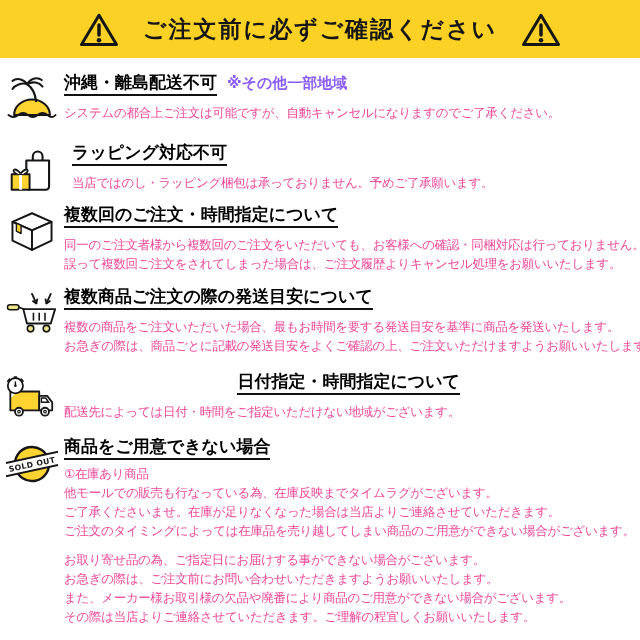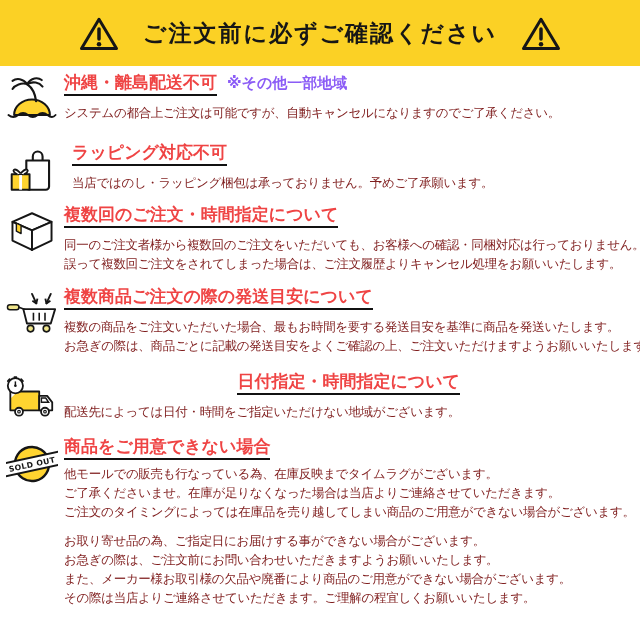--- a/index.html
+++ b/index.html
@@ -1,29 +1,29 @@
 <!DOCTYPE html>
 <html><head>
 <meta charset="utf-8">
 <style>
   html,body{margin:0;padding:0;}
   body{font-family:"DejaVu Sans","Liberation Sans",sans-serif;background:#fff;}
   .page{position:relative;width:640px;height:640px;background:#ffffff;overflow:hidden;color:#1d1d1d;}
-  .banner{position:absolute;top:0;left:0;width:640px;height:66px;background:#fbd125;
+  .banner{position:absolute;top:0;left:0;width:640px;height:58px;background:#fbd125;
           display:flex;align-items:center;justify-content:center;gap:24px;}
   .banner-title{font-size:23px;font-weight:700;color:#161616;letter-spacing:2px;white-space:nowrap;}
   .tri{display:block;}
   .sec{position:absolute;left:6px;display:flex;align-items:flex-start;}
   .icn{width:52px;flex:0 0 52px;display:flex;justify-content:center;margin-top:1px;overflow:visible;}
   .txt{margin-left:6px;}
   .trow{line-height:20px;}
-  .ttl{font-size:17px;font-weight:700;color:#ef4444;border-bottom:2px solid #111;
+  .ttl{font-size:17px;font-weight:700;color:#000000;border-bottom:2px solid #111;
        padding-bottom:2px;display:inline-block;white-space:nowrap;}
   .tnote{font-size:15px;font-weight:700;color:#8b5cf6;margin-left:10px;white-space:nowrap;}
-  .body{margin-top:7px;font-size:12.5px;line-height:19px;letter-spacing:-0.3px;color:#7f1d1d;}
+  .body{margin-top:7px;font-size:12.5px;line-height:19px;letter-spacing:-0.3px;color:#ec4899;}
   .ln{white-space:nowrap;}
   .para2{margin-top:10px;}
   .s0{top:72px;} .s1{top:142px;gap:8px;} .s2{top:204px;} .s3{top:286px;} .s4{top:371px;text-align:right;} .s5{top:436px;}
   .s5 .body{margin-top:4px;}
 </style>
 </head>
 <body>
 
 <div class="page">
 
@@ -172,20 +172,21 @@
           <text x="32" y="35.8" text-anchor="middle" font-size="9.5" font-weight="bold" fill="#161616" letter-spacing="0.5" font-family="DejaVu Sans, sans-serif">SOLD OUT</text>
         </g>
       </svg>
     </div>
     <div class="txt">
       <div class="trow">
         <span class="ttl">商品をご用意できない場合</span>
       </div>
       <div class="body">
         <div class="para1">
+          <div class="ln">①在庫あり商品</div>
           <div class="ln">他モールでの販売も行なっている為、在庫反映までタイムラグがございます。</div>
           <div class="ln">ご了承くださいませ。在庫が足りなくなった場合は当店よりご連絡させていただきます。</div>
           <div class="ln">ご注文のタイミングによっては在庫品を売り越してしまい商品のご用意ができない場合がございます。</div>
         </div>
         <div class="para2">
           <div class="ln">お取り寄せ品の為、ご指定日にお届けする事ができない場合がございます。</div>
           <div class="ln">お急ぎの際は、ご注文前にお問い合わせいただきますようお願いいたします。</div>
           <div class="ln">また、メーカー様お取引様の欠品や廃番により商品のご用意ができない場合がございます。</div>
           <div class="ln">その際は当店よりご連絡させていただきます。ご理解の程宜しくお願いいたします。</div>
         </div>

